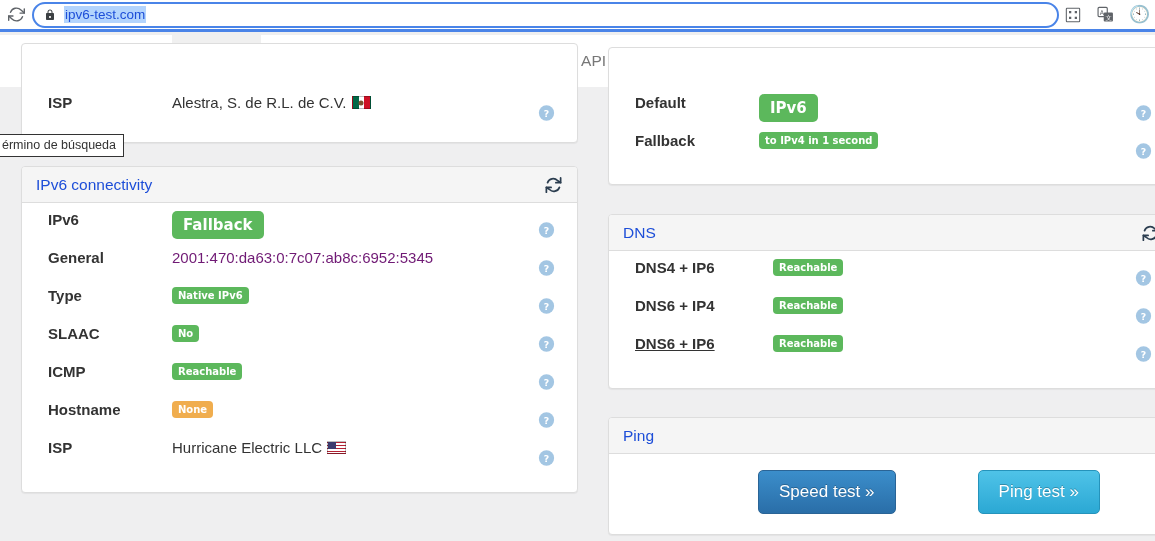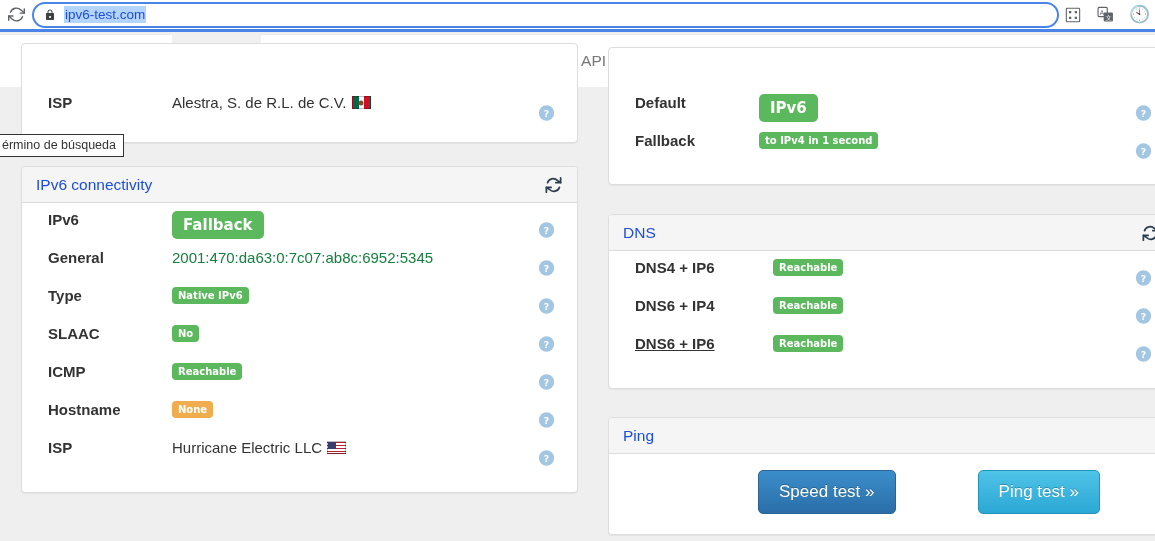--- a/index.html
+++ b/index.html
@@ -132,21 +132,21 @@
     position: relative;
   }
   .row-label {
     width: 104px; flex: 0 0 104px;
     font-size: 15px; font-weight: bold; color: #333;
   }
   .row-value {
     font-size: 15px; color: #333;
     display: flex; align-items: center; margin-left: 20px;
   }
-  .row-value.link { color: #15803d; }
+  .row-value.link { color: #701a75; }
   .help-icon {
     position: absolute; right: 22px; top: 50%;
     transform: translateY(-50%);
     cursor: pointer; line-height: 0;
   }
 
   .badge {
     display: inline-block;
     color: #ffffff;
     border-radius: 4px;

